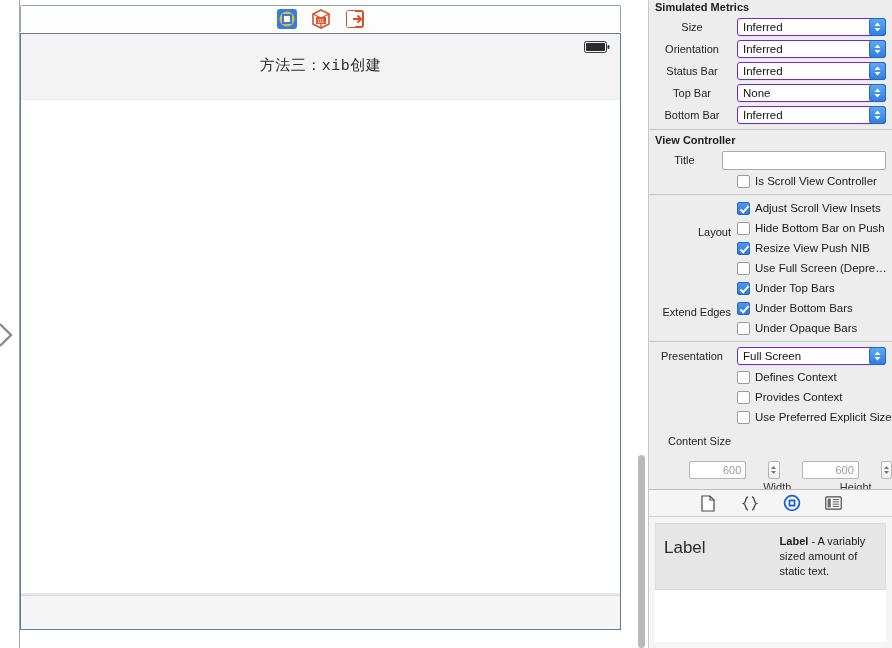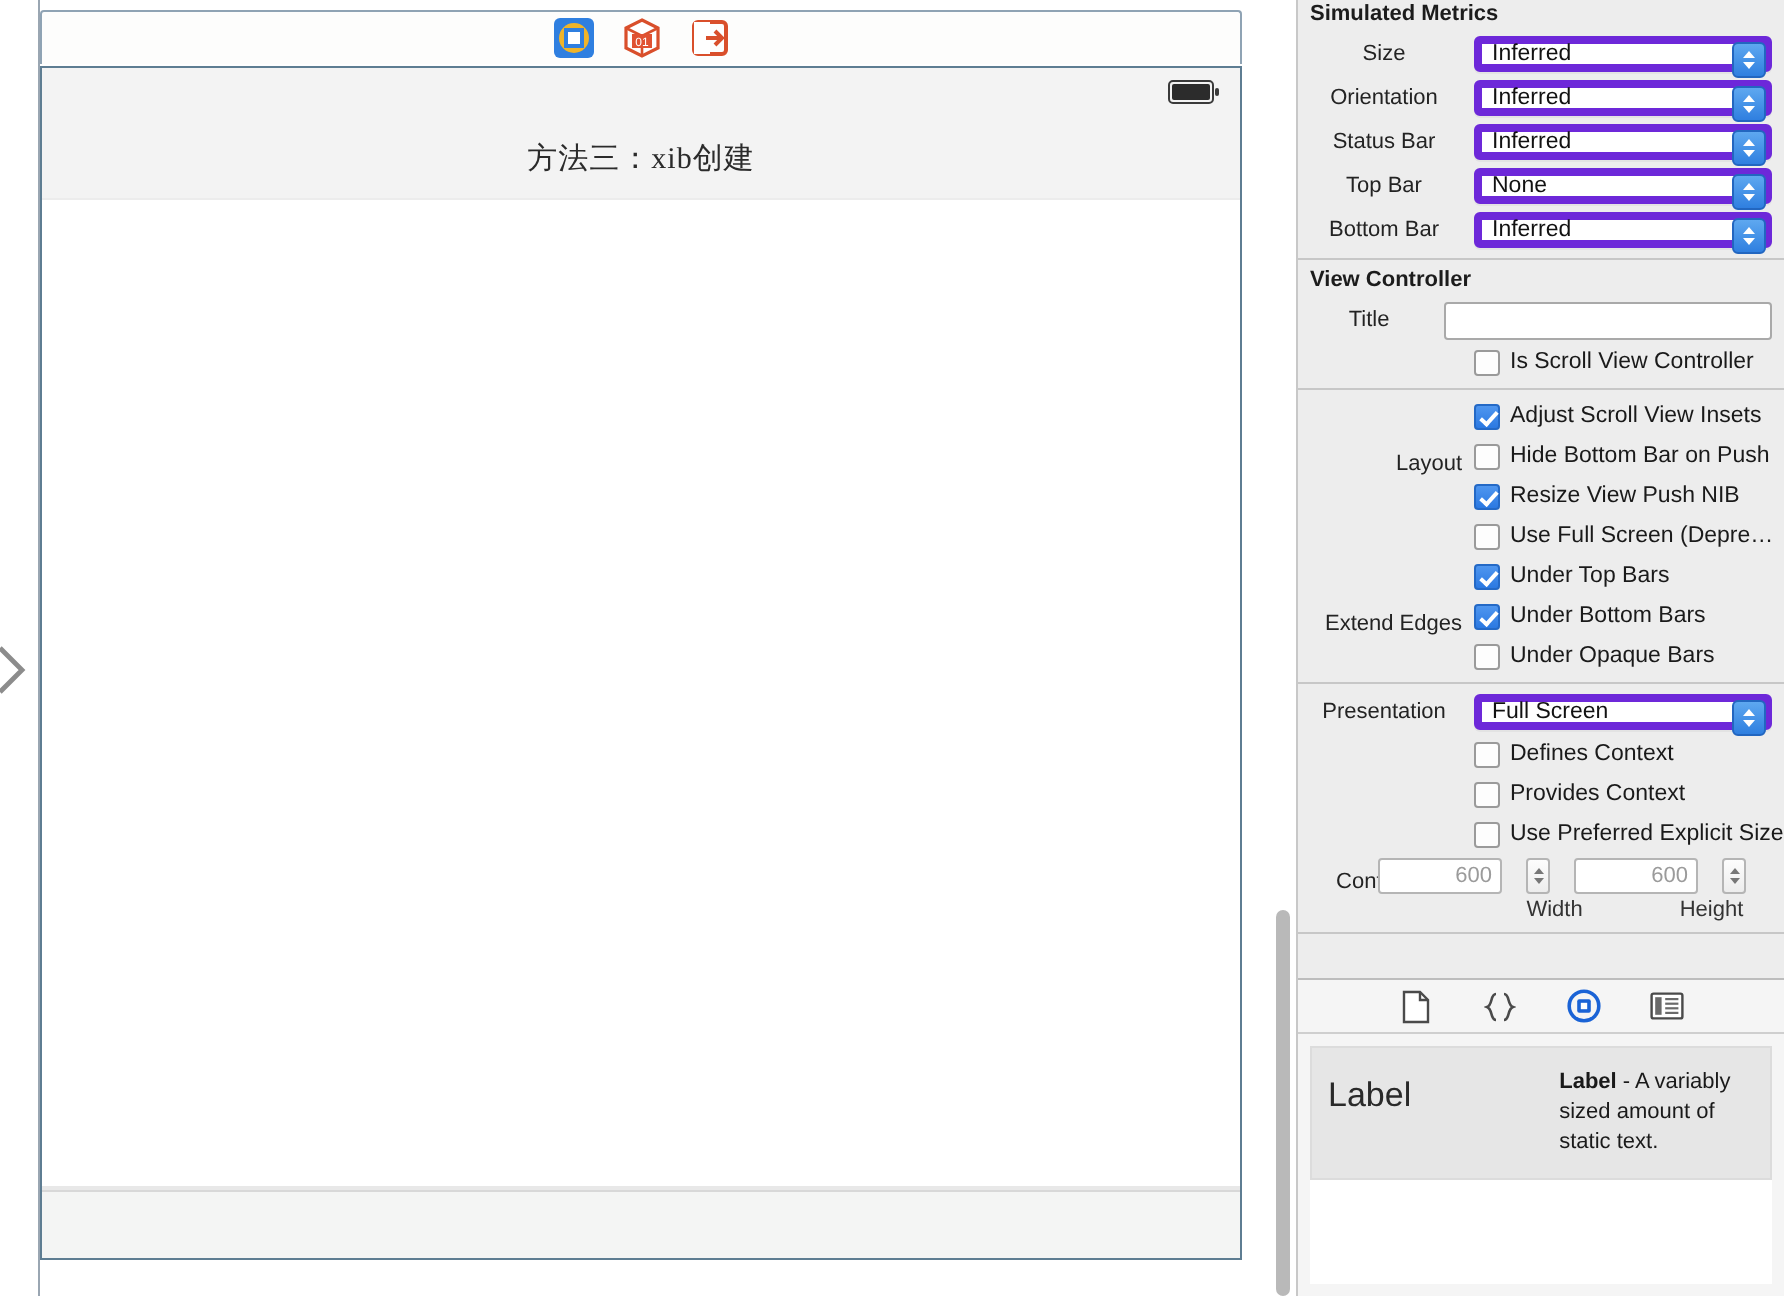--- a/index.html
+++ b/index.html
@@ -48,24 +48,24 @@
     background: #f3f3f3;
     border-bottom: 1px solid #ececec;
   }
   #status-bar {
     position: absolute; left: 0; top: 0; right: 0; height: 24px;
   }
   #battery-icon {
     position: absolute; right: 10px; top: 5px; width: 26px; height: 12px;
   }
   #nav-title {
-    position: absolute; left: 0; right: 0; top: 36px;
+    position: absolute; left: 0; right: 0; top: 22px;
     text-align: center;
     font-size: 15px; color: #2b2b2b; letter-spacing: .5px;
-    font-family: Liberation Serif, serif;
+    font-family: Liberation Mono, monospace;
   }
   #device-body { position:absolute; left:0; top:66px; right:0; bottom:0; background:#ffffff; }
 
   #canvas-bottom-bar {
     position: absolute; left: 0; bottom: 0; right: 0; height: 34px;
     background: #f4f5f4; border-top: 1px solid #d8d8d8;
   }
   #canvas-bottom-bar::before {
     content: ""; position: absolute; left: 0; right: 0; top: -3px; height: 2px;
     background: #e8e8e8;
@@ -99,21 +99,21 @@
   .hr { height: 1px; background: #c7c7c7; margin: 3px 0; }
 
   .row { display: flex; align-items: center; height: 22px; padding-left: 4px; }
   .row-label {
     width: 84px; text-align: center; padding-right: 6px;
     color: #232323; font-size: 11px; white-space: nowrap;
   }
 
   .popup {
     position: relative; flex: 1; height: 18px; margin-right: 6px;
-    background: #ffffff; border: 4px solid #6d28d9; border-radius: 3px;
+    background: #ffffff; border: 1px solid #6d28d9; border-radius: 3px;
     display: flex; align-items: center;
     font-size: 11.5px; color: #121212; padding-left: 5px;
     box-shadow: 0 1px 0 rgba(0,0,0,.04);
   }
   .popup .stepper {
     position: absolute; right: -1px; top: -1px; width: 17px; height: 18px;
     background: linear-gradient(#5ea8f0,#2f7fe0);
     border: 1px solid #2266c0; border-radius: 3px;
     display: flex; flex-direction: column; align-items: center; justify-content: center;
   }
@@ -134,21 +134,21 @@
     margin-right: 5px;
   }
   .cb.on { background: linear-gradient(#4f96ef,#2b79e2); border-color: #2469c6; }
   .cb.on::after {
     content: ""; position: absolute; left: 4px; top: 1px;
     width: 3px; height: 7px; border: solid #fff;
     border-width: 0 2px 2px 0; transform: rotate(42deg);
   }
   .cb-label { font-size: 11.5px; color: #1a1a1a; white-space: nowrap; }
 
-  .sizefields { display: flex; align-items: center; padding-left: 40px; height: 22px; gap: 12px; }
+  .sizefields { display: flex; align-items: center; padding-left: 40px; height: 22px; gap: 22px; margin-top: 32px; }
   .numbox {
     position: relative; width: 62px; height: 18px;
     background: #fff; border: 1px solid #b5b5b5; border-radius: 2px;
     display: flex; align-items: center; justify-content: flex-end;
     padding-right: 4px; font-size: 11px; color: #9b9b9b;
   }
   .numstep {
     width: 12px; height: 18px; border: 1px solid #b5b5b5; border-radius: 2px;
     background: linear-gradient(#fdfdfd,#ededed);
     display: flex; flex-direction: column; align-items: center; justify-content: center;

